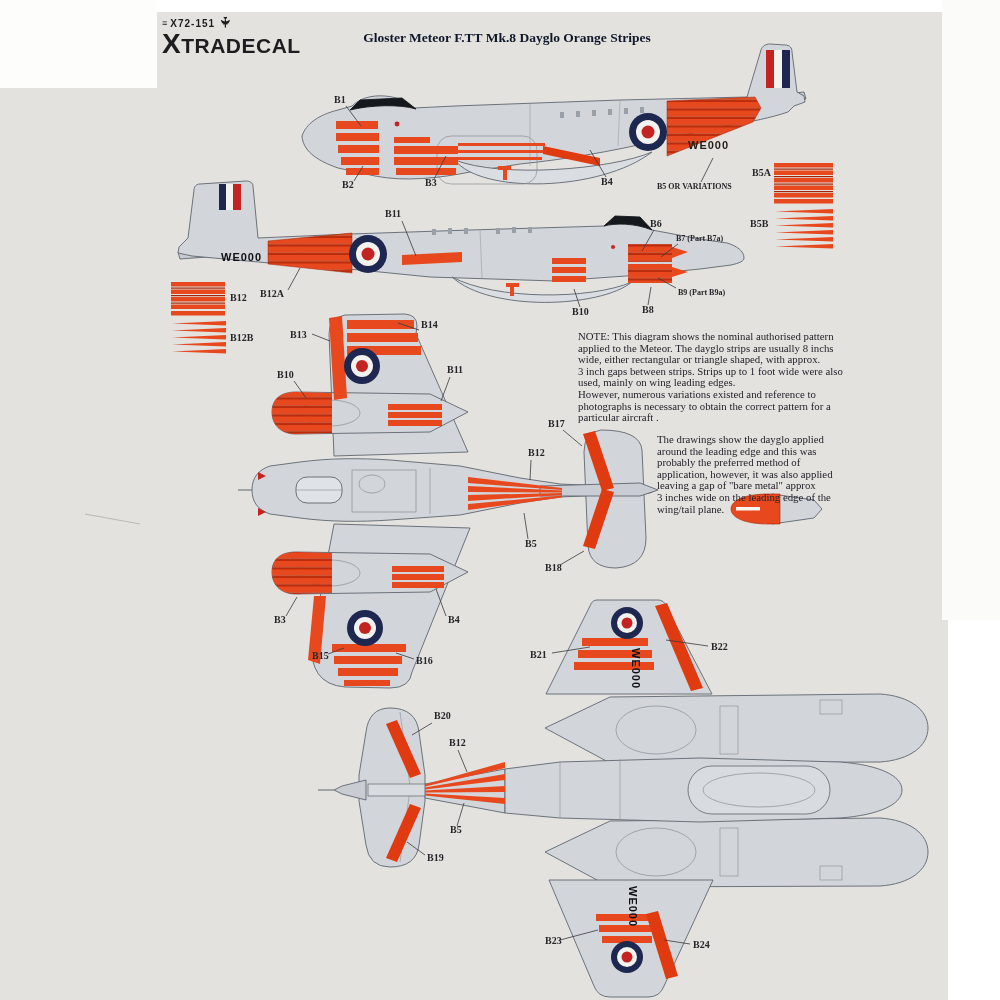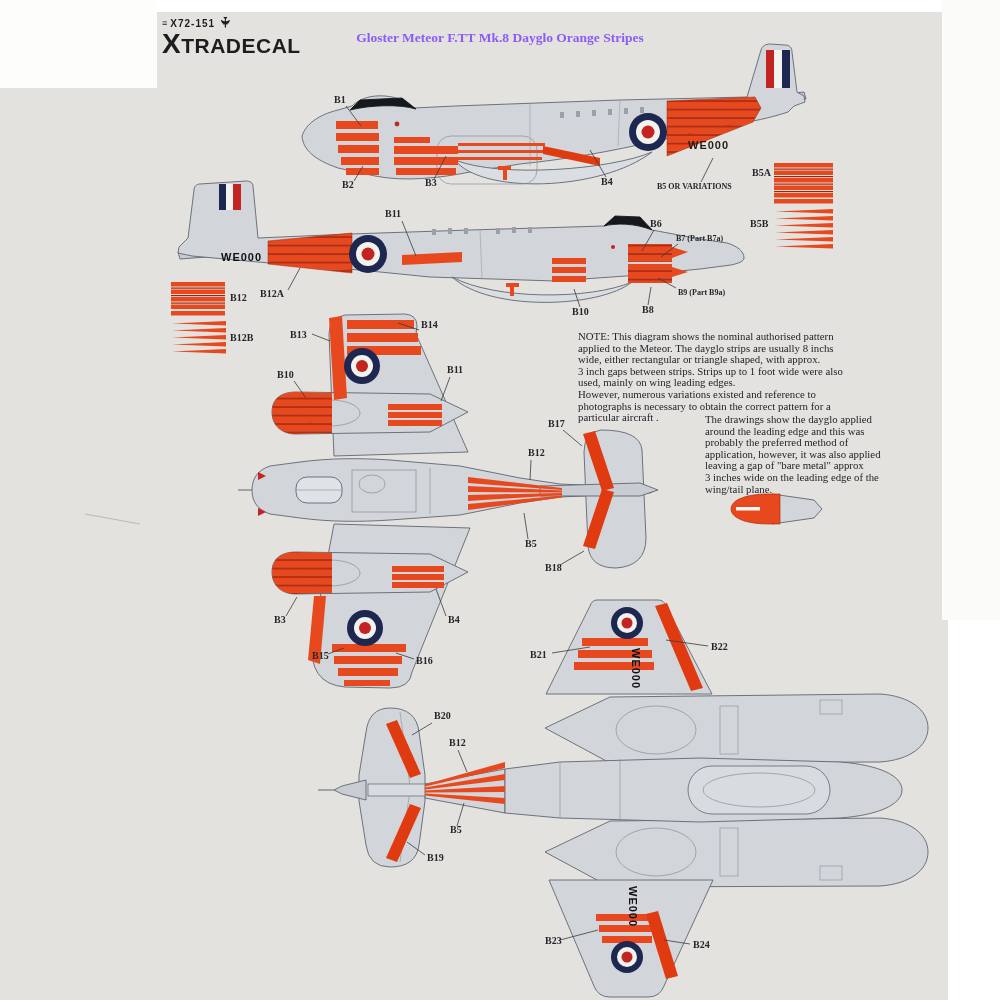--- a/index.html
+++ b/index.html
@@ -10,25 +10,25 @@
   .paper-right{position:absolute;left:942px;top:0;width:58px;height:620px;background:#fbfbfa;}
   svg.diagram{position:absolute;left:0;top:0;width:1000px;height:1000px;}
   .logo{position:absolute;left:162px;top:16px;width:150px;color:#1d1d20;}
   .logo-top{font-family:"Liberation Sans",sans-serif;font-weight:bold;font-size:10px;
             letter-spacing:1px;display:flex;align-items:center;gap:4px;}
   .lg-dash{font-size:9px;letter-spacing:-1px;}
   .lg-plane{font-size:12px;transform:rotate(90deg) scaleX(1.2);display:inline-block;}
   .logo-word{font-family:"Liberation Sans",sans-serif;font-weight:bold;
              font-size:21px;letter-spacing:0.5px;margin-top:-2px;}
   .logo-word::first-letter{font-size:28px;}
-  .title{position:absolute;left:320px;top:30px;width:360px;text-align:center;
-         font-weight:bold;font-size:13.5px;color:#8b5cf6;}
+  .title{position:absolute;left:327px;top:30px;width:360px;text-align:center;
+         font-weight:bold;font-size:13.5px;color:#0f172a;}
   .note{position:absolute;white-space:pre-line;color:#23232c;}
   .note1{left:578px;top:331px;width:286px;font-size:10.8px;line-height:11.6px;}
-  .note2{left:657px;top:414px;width:190px;font-size:10.8px;line-height:11.6px;margin-left:48px;}
+  .note2{left:657px;top:434px;width:190px;font-size:10.8px;line-height:11.6px;}
 </style>
 </head>
 <body>
 
 <div class="stage">
   <div class="paper"></div>
   <div class="paper-corner"></div>
   <div class="paper-right"></div>
 
   <svg class="diagram" viewBox="0 0 1000 1000">

